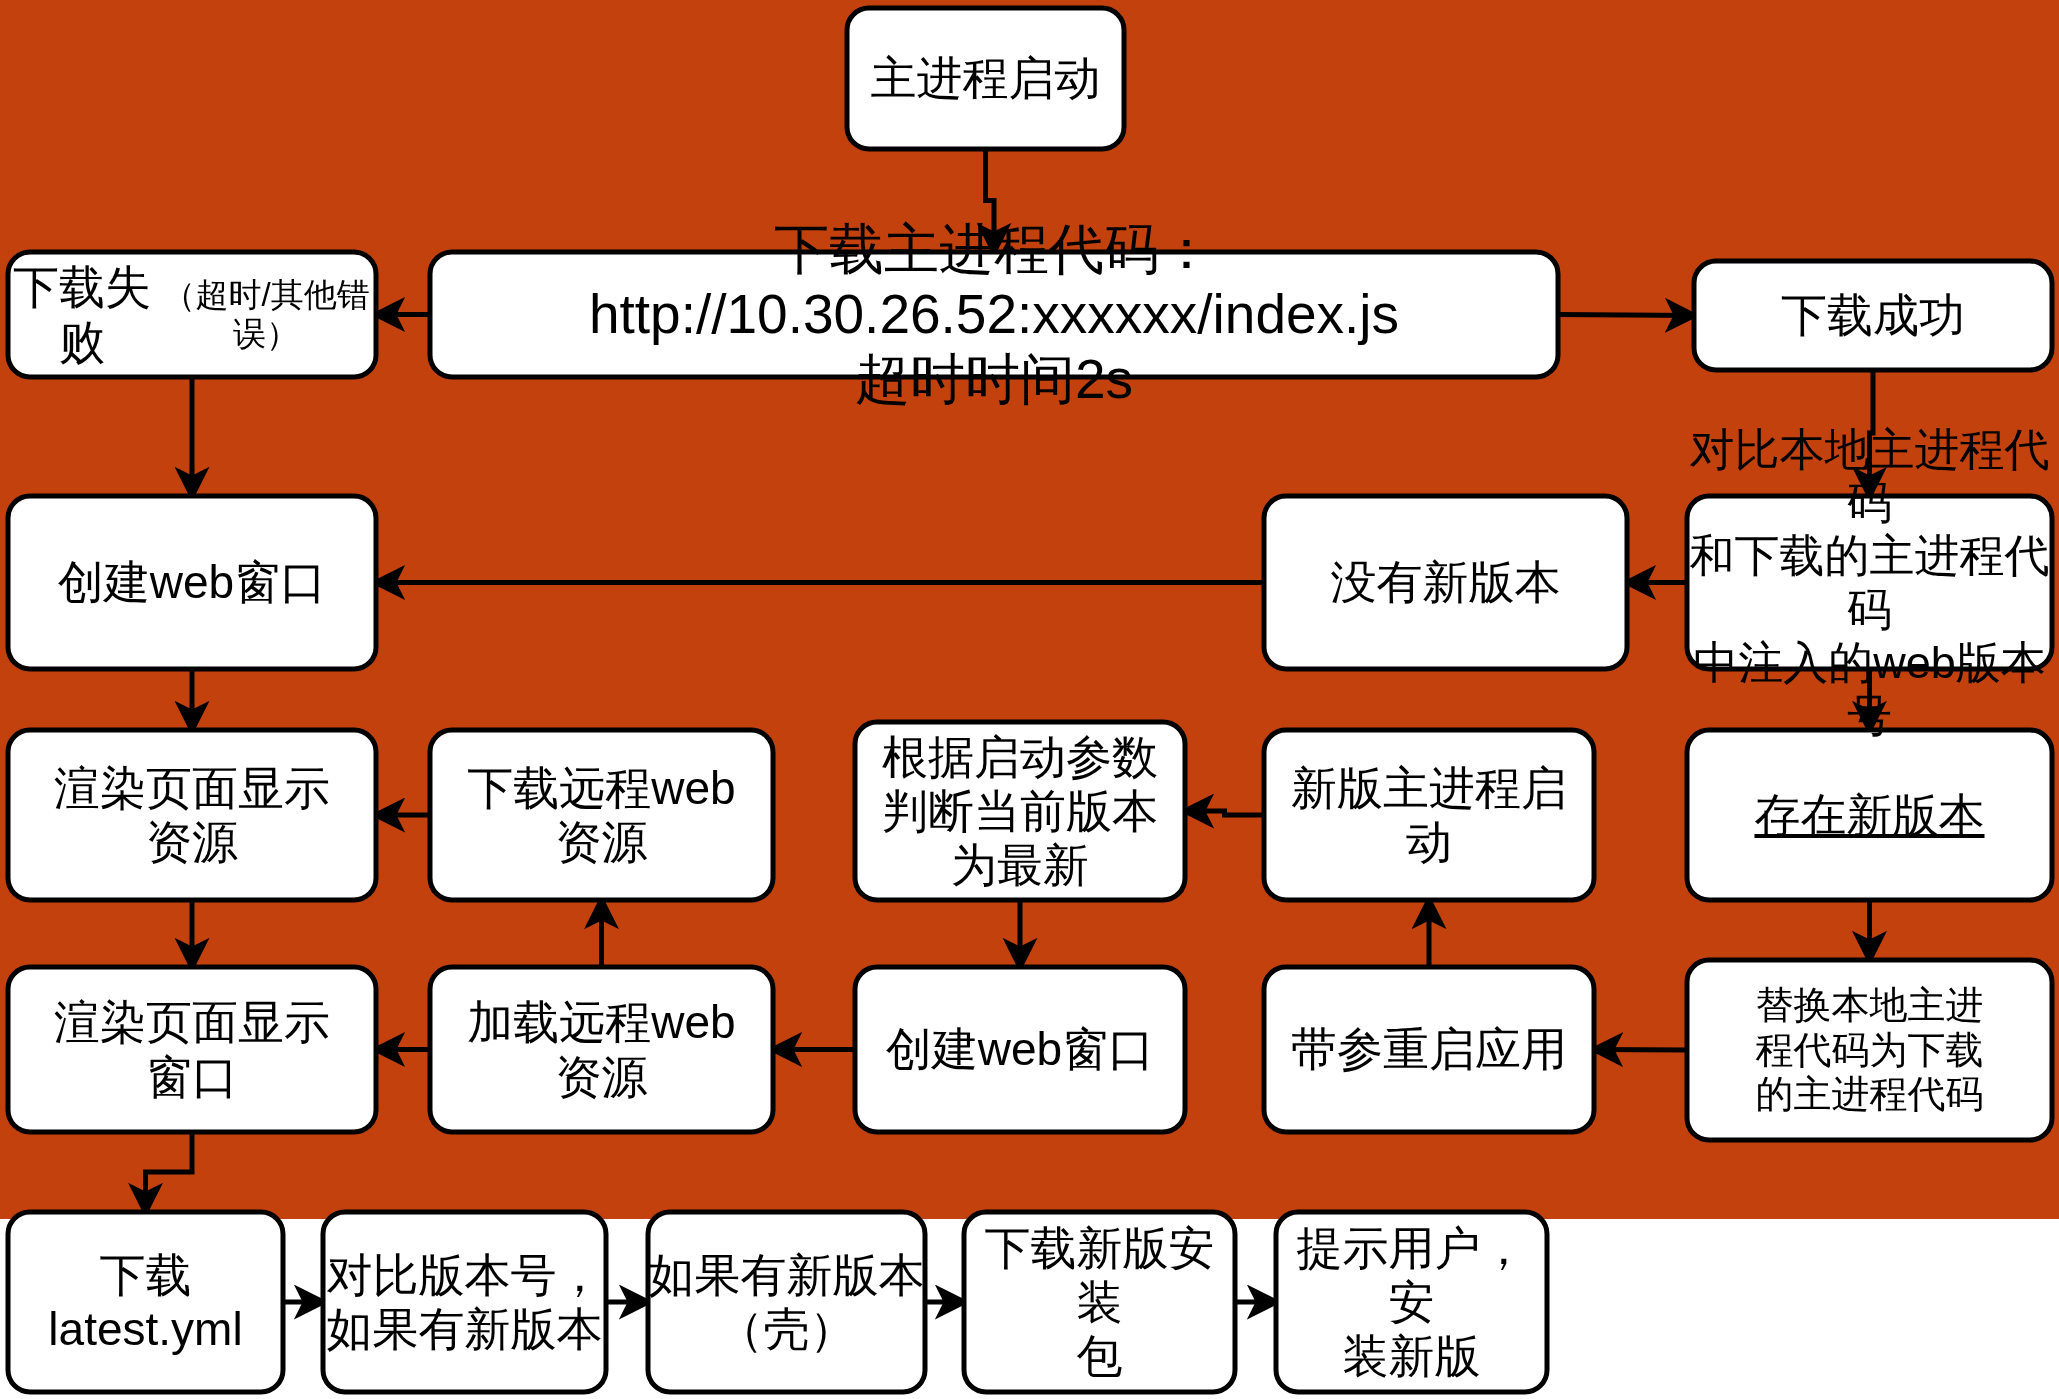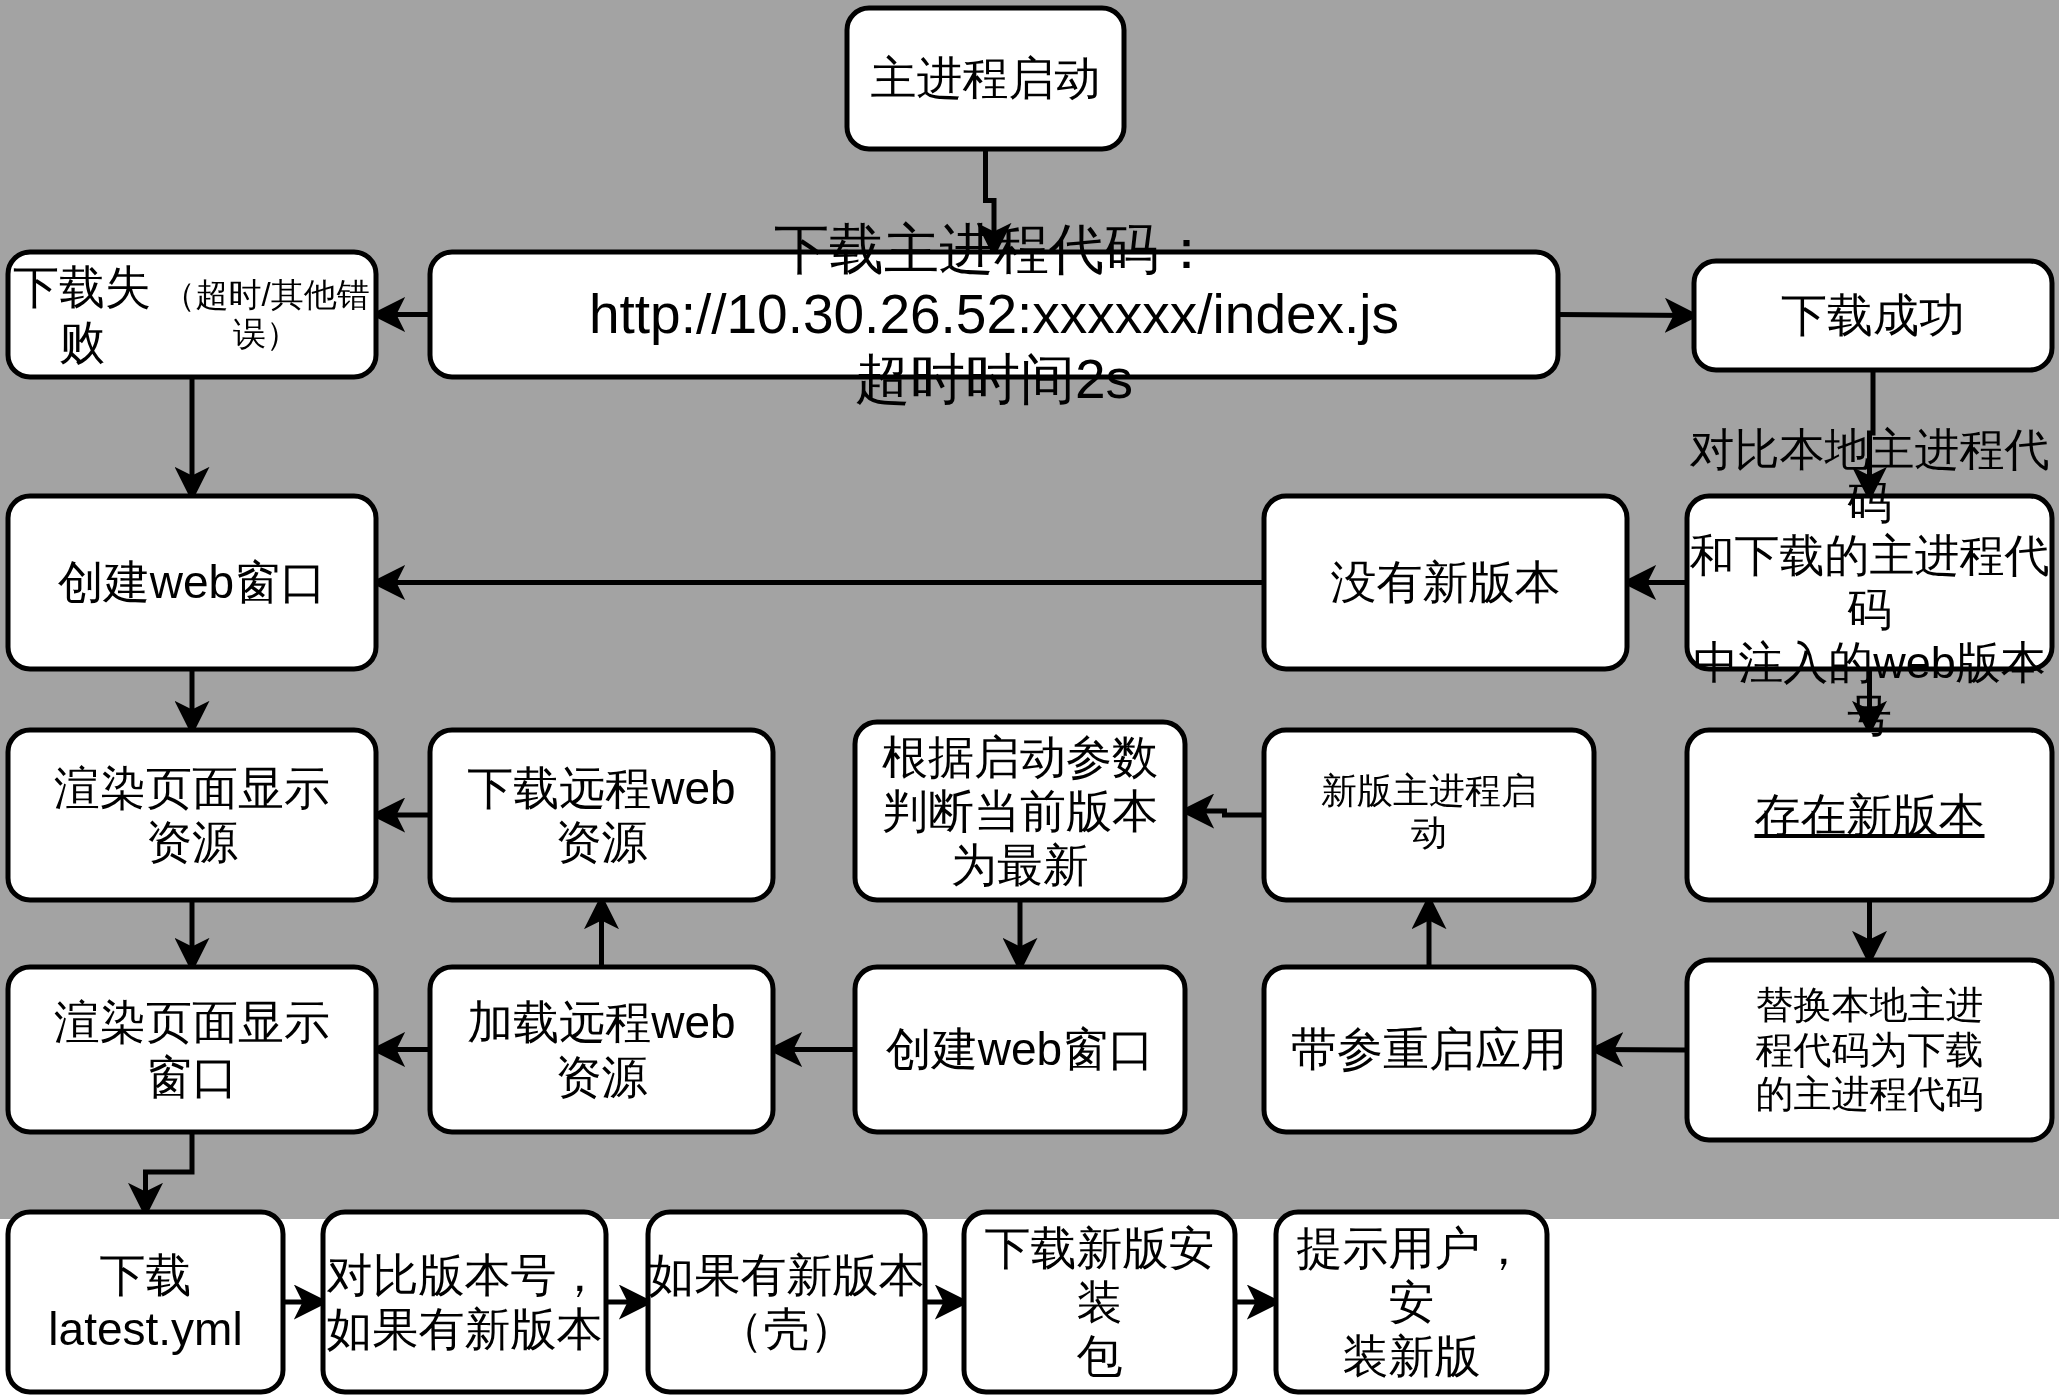--- a/index.html
+++ b/index.html
@@ -1,18 +1,18 @@
 <!DOCTYPE html>
 <html><head>
 <meta charset="utf-8">
 <style>
   html,body{margin:0;padding:0;background:#ffffff;}
   body{width:2059px;height:1399px;overflow:hidden;
        font-family:"Liberation Sans","DejaVu Sans",sans-serif;}
-  #stage{position:relative;width:2059px;height:1219px;background:#a3a3a3;}
+  #stage{position:relative;width:2059px;height:1219px;background:#c2410c;}
   svg.flow{position:absolute;left:0;top:0;width:2059px;height:1399px;}
   .node-rect{fill:#ffffff;stroke:#000000;stroke-width:5;}
   .edge{stroke:#000000;stroke-width:5;fill:none;}
   .nlabel{
     position:absolute;
     display:flex;align-items:center;justify-content:center;
     text-align:center;
     color:#000000;
     line-height:1.18;
     white-space:pre-line;
@@ -95,21 +95,21 @@
 中注入的web版本号</div>
       <div class="nlabel" style="left: 1264px; top: 496px; width: 363px; height: 173px; font-size: 46px;">没有新版本</div>
       <div class="nlabel" style="left: 8px; top: 496px; width: 368px; height: 173px; font-size: 46px;">创建web窗口</div>
       <div class="nlabel" style="left: 8px; top: 730px; width: 368px; height: 170px; font-size: 46px;">渲染页面显示
 资源</div>
       <div class="nlabel" style="left: 430px; top: 730px; width: 343px; height: 170px; font-size: 46px;">下载远程web
 资源</div>
       <div class="nlabel" style="left: 855px; top: 722px; width: 330px; height: 178px; font-size: 46px;">根据启动参数
 判断当前版本
 为最新</div>
-      <div class="nlabel" style="left: 1264px; top: 730px; width: 330px; height: 170px; font-size: 36px; font-family: Liberation Mono, monospace;">新版主进程启
+      <div class="nlabel" style="left: 1264px; top: 730px; width: 330px; height: 170px; font-size: 46px;">新版主进程启
 动</div>
       <div class="nlabel" style="left: 1687px; top: 730px; width: 365px; height: 170px; font-size: 46px; text-decoration: underline;">存在新版本</div>
       <div class="nlabel" style="left: 8px; top: 967px; width: 368px; height: 165px; font-size: 46px;">渲染页面显示
 窗口</div>
       <div class="nlabel" style="left: 430px; top: 967px; width: 343px; height: 165px; font-size: 46px;">加载远程web
 资源</div>
       <div class="nlabel" style="left: 855px; top: 967px; width: 330px; height: 165px; font-size: 46px;">创建web窗口</div>
       <div class="nlabel" style="left: 1264px; top: 967px; width: 330px; height: 165px; font-size: 46px;">带参重启应用</div>
       <div class="nlabel" style="left: 1687px; top: 960px; width: 365px; height: 180px; font-size: 38px;">替换本地主进
 程代码为下载

